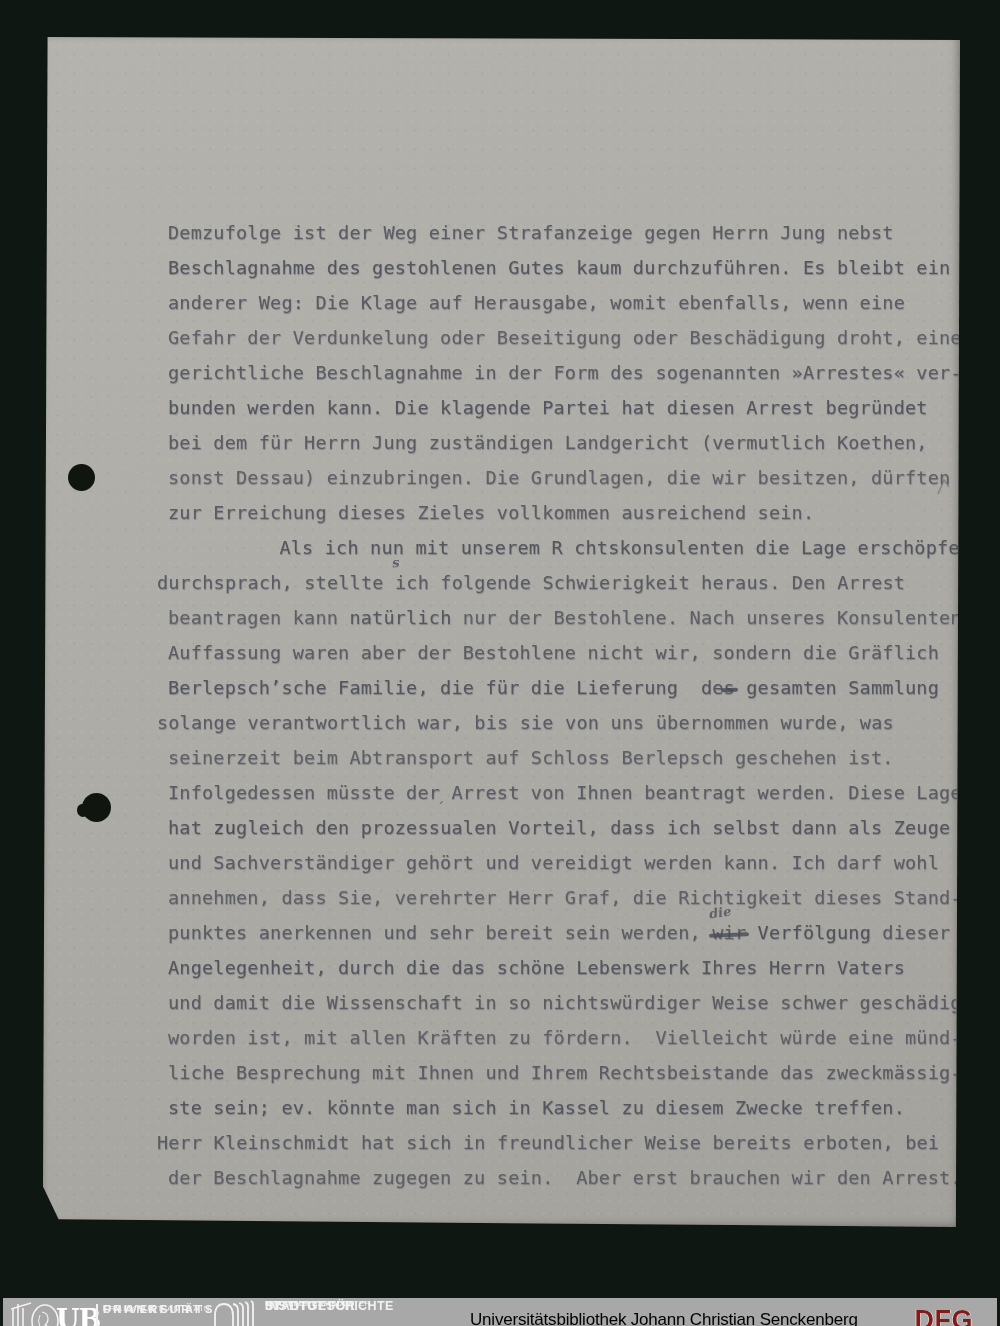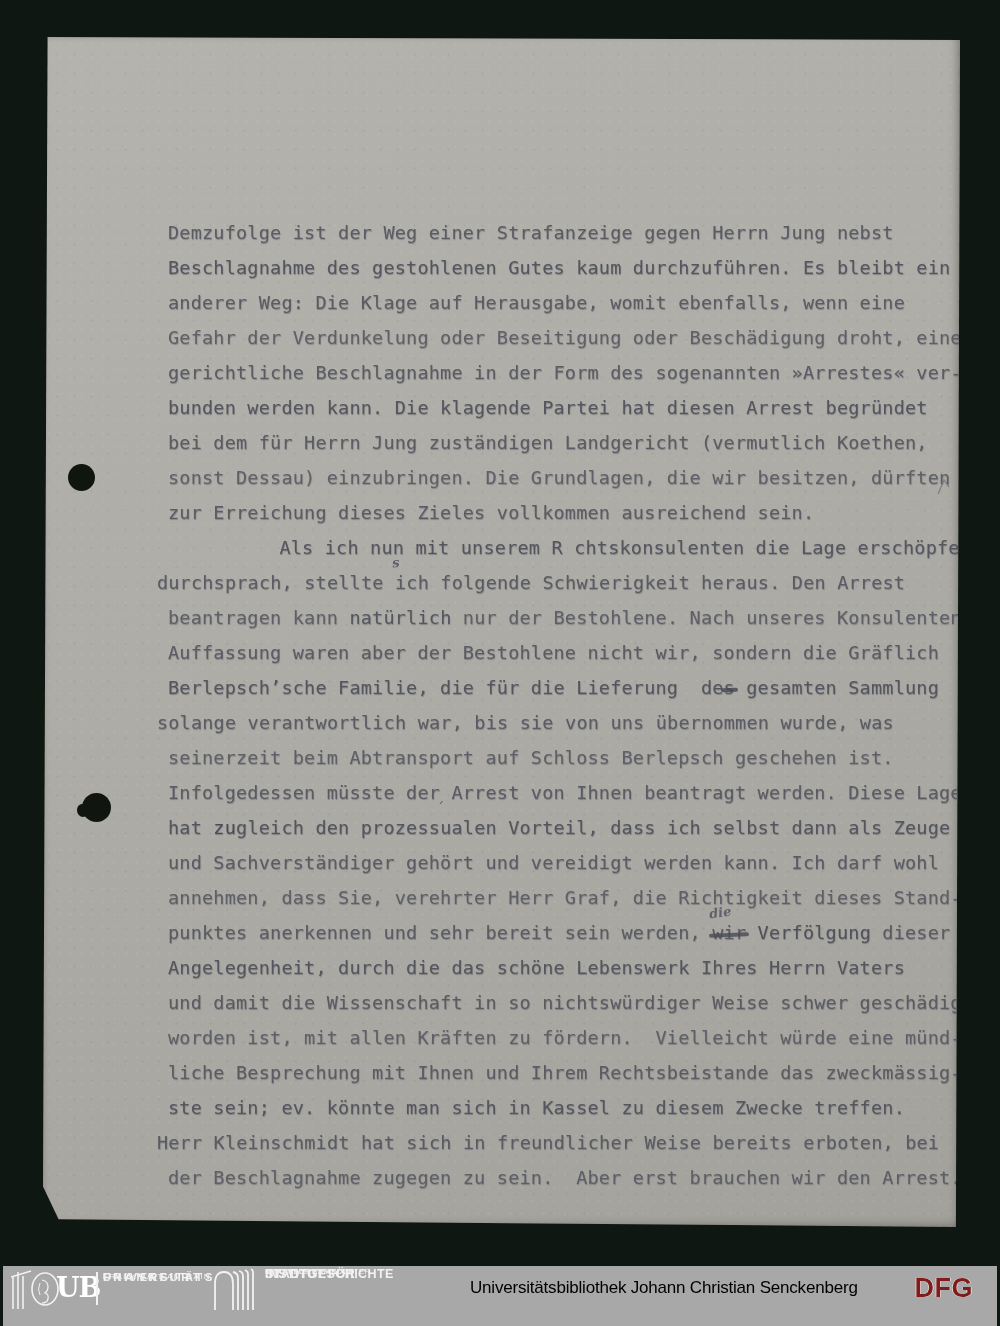--- a/index.html
+++ b/index.html
@@ -52,21 +52,21 @@
   .rel{position:relative}
   .note{
     position:absolute;left:-3px;top:-16px;
     font:italic 13px/13px "DejaVu Serif",serif;font-weight:bold;
     color:#5b5d67;text-shadow:none;letter-spacing:0;transform:rotate(-8deg);
   }
   .margin-mark{position:absolute;left:893px;top:440px;opacity:.65}
 
   
   .footer{
-    position:absolute;left:3px;right:3px;bottom:0;height:60px;
+    position:absolute;left:3px;right:3px;bottom:0;height:28px;
     background:#a8a8a8;color:#f2f2f2;
   }
   .footer *{position:absolute}
   .ub-lines{left:8px;top:3px}
   .ub-oval{left:27px;top:5px}
   .ub-initials{left:53px;top:6px;font:bold 27px/32px "DejaVu Serif",serif;color:#fff;letter-spacing:-1px}
   .ub-divider{left:93px;top:6px;width:2px;height:33px;background:#f2f2f2}
   .ub-name{left:100px;top:5px;white-space:nowrap}
   .ub-name .l1{display:block;font:bold 11px/12px "Liberation Sans",sans-serif;letter-spacing:2.6px}
   .ub-name .l2{display:block;font:bold 11px/12px "Liberation Sans",sans-serif;letter-spacing:3.6px}

